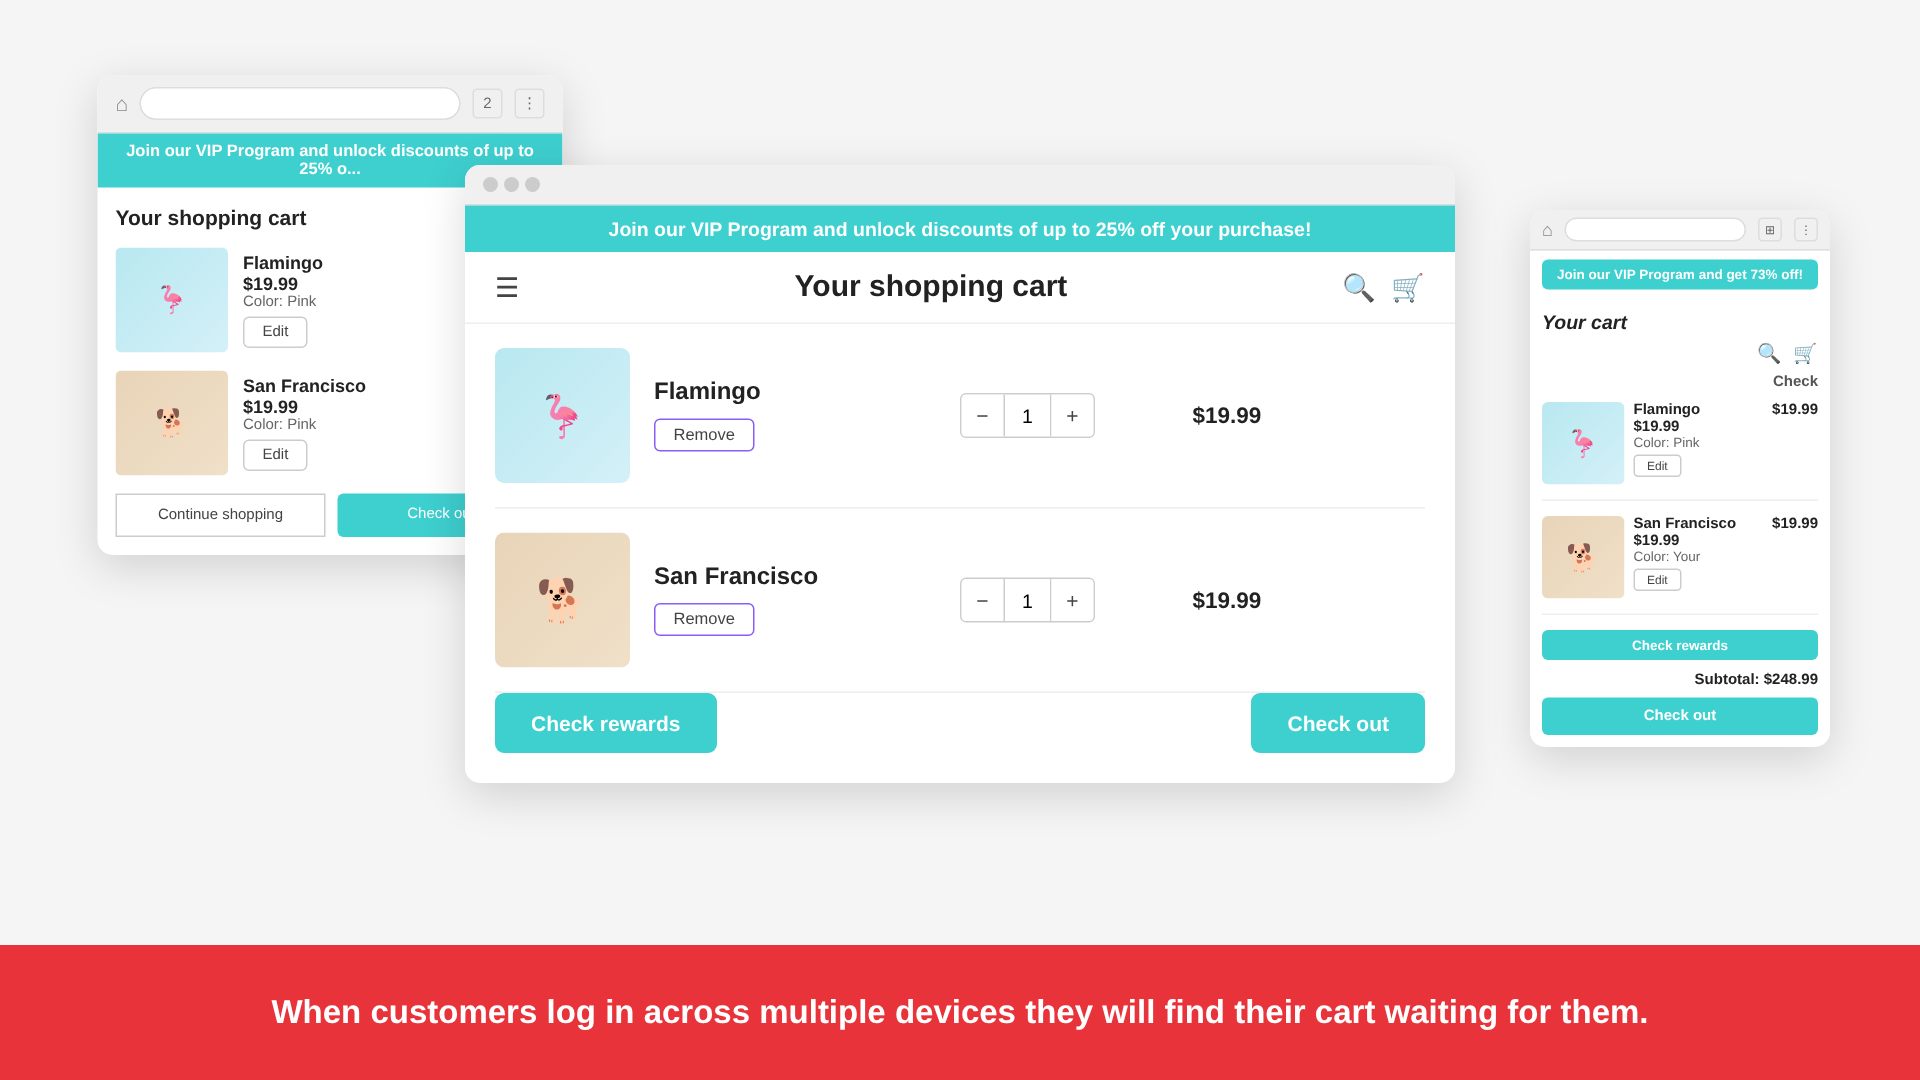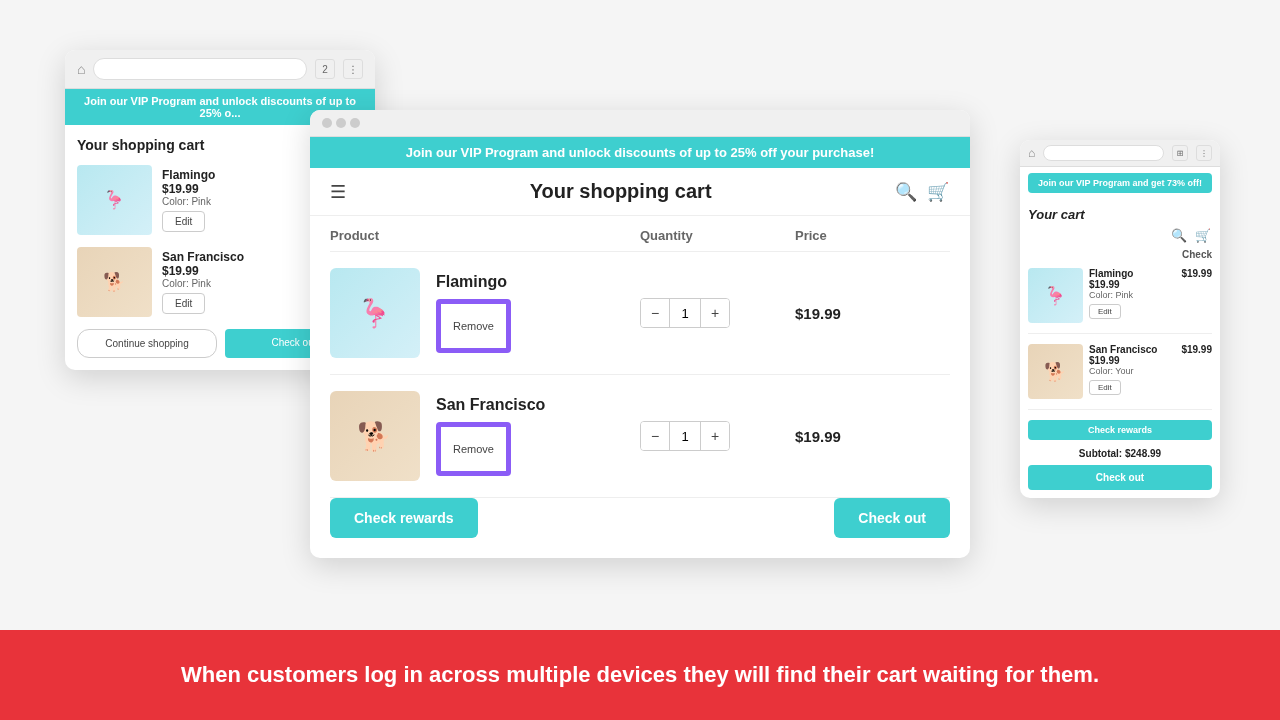--- a/index.html
+++ b/index.html
@@ -203,21 +203,21 @@
     }
     .left-footer {
       display: flex;
       gap: 8px;
       margin-top: 10px;
     }
     .continue-btn {
       flex: 1;
       padding: 8px 6px;
       border: 1px solid #ccc;
-      border-radius: 12px;
+      border-radius: 0;
       font-size: 10px;
       color: #444;
       text-align: center;
       background: white;
     }
     .checkout-btn {
       flex: 1;
       padding: 8px 6px;
       background: #3ecfcf;
       border-radius: 4px;
@@ -289,22 +289,22 @@
       flex-shrink: 0;
     }
     .product-name-center {
       font-size: 16px;
       font-weight: 700;
       color: #222;
       margin-bottom: 8px;
     }
     .remove-btn {
       display: inline-block;
-      padding: 16px 12px;
-      border: 5px solid #8b5cf6;
+      padding: 4px 12px;
+      border: 1px solid #8b5cf6;
       border-radius: 4px;
       font-size: 11px;
       color: #444;
     }
     .qty-control {
       display: flex;
       align-items: center;
       gap: 0;
       border: 1px solid #ccc;
       border-radius: 4px;
@@ -453,21 +453,21 @@
       border-radius: 4px;
       font-size: 9px;
       font-weight: 600;
       text-align: center;
       margin-bottom: 8px;
     }
     .right-subtotal {
       font-size: 10px;
       font-weight: 700;
       color: #222;
-      text-align: center;
+      text-align: right;
       margin-bottom: 6px;
     }
     .checkout-right {
       background: #3ecfcf;
       color: white;
       padding: 7px;
       border-radius: 4px;
       font-size: 10px;
       font-weight: 600;
       text-align: center;
@@ -576,25 +576,20 @@
     <div class="center-nav">
       <span class="hamburger">☰</span>
       <span class="center-nav-title">Your shopping cart</span>
       <div class="nav-icons">
         <span>🔍</span>
         <span>🛒</span>
       </div>
     </div>
 
     <div class="center-table">
-      <div class="table-header">
-        <span>Product</span>
-        <span>Quantity</span>
-        <span>Price</span>
-      </div>
 
       <div class="table-row">
         <div class="product-cell">
           <div class="product-img-center">
             <div class="flamingo-placeholder">🦩</div>
           </div>
           <div>
             <div class="product-name-center">Flamingo</div>
             <div class="remove-btn">Remove</div>
           </div>

